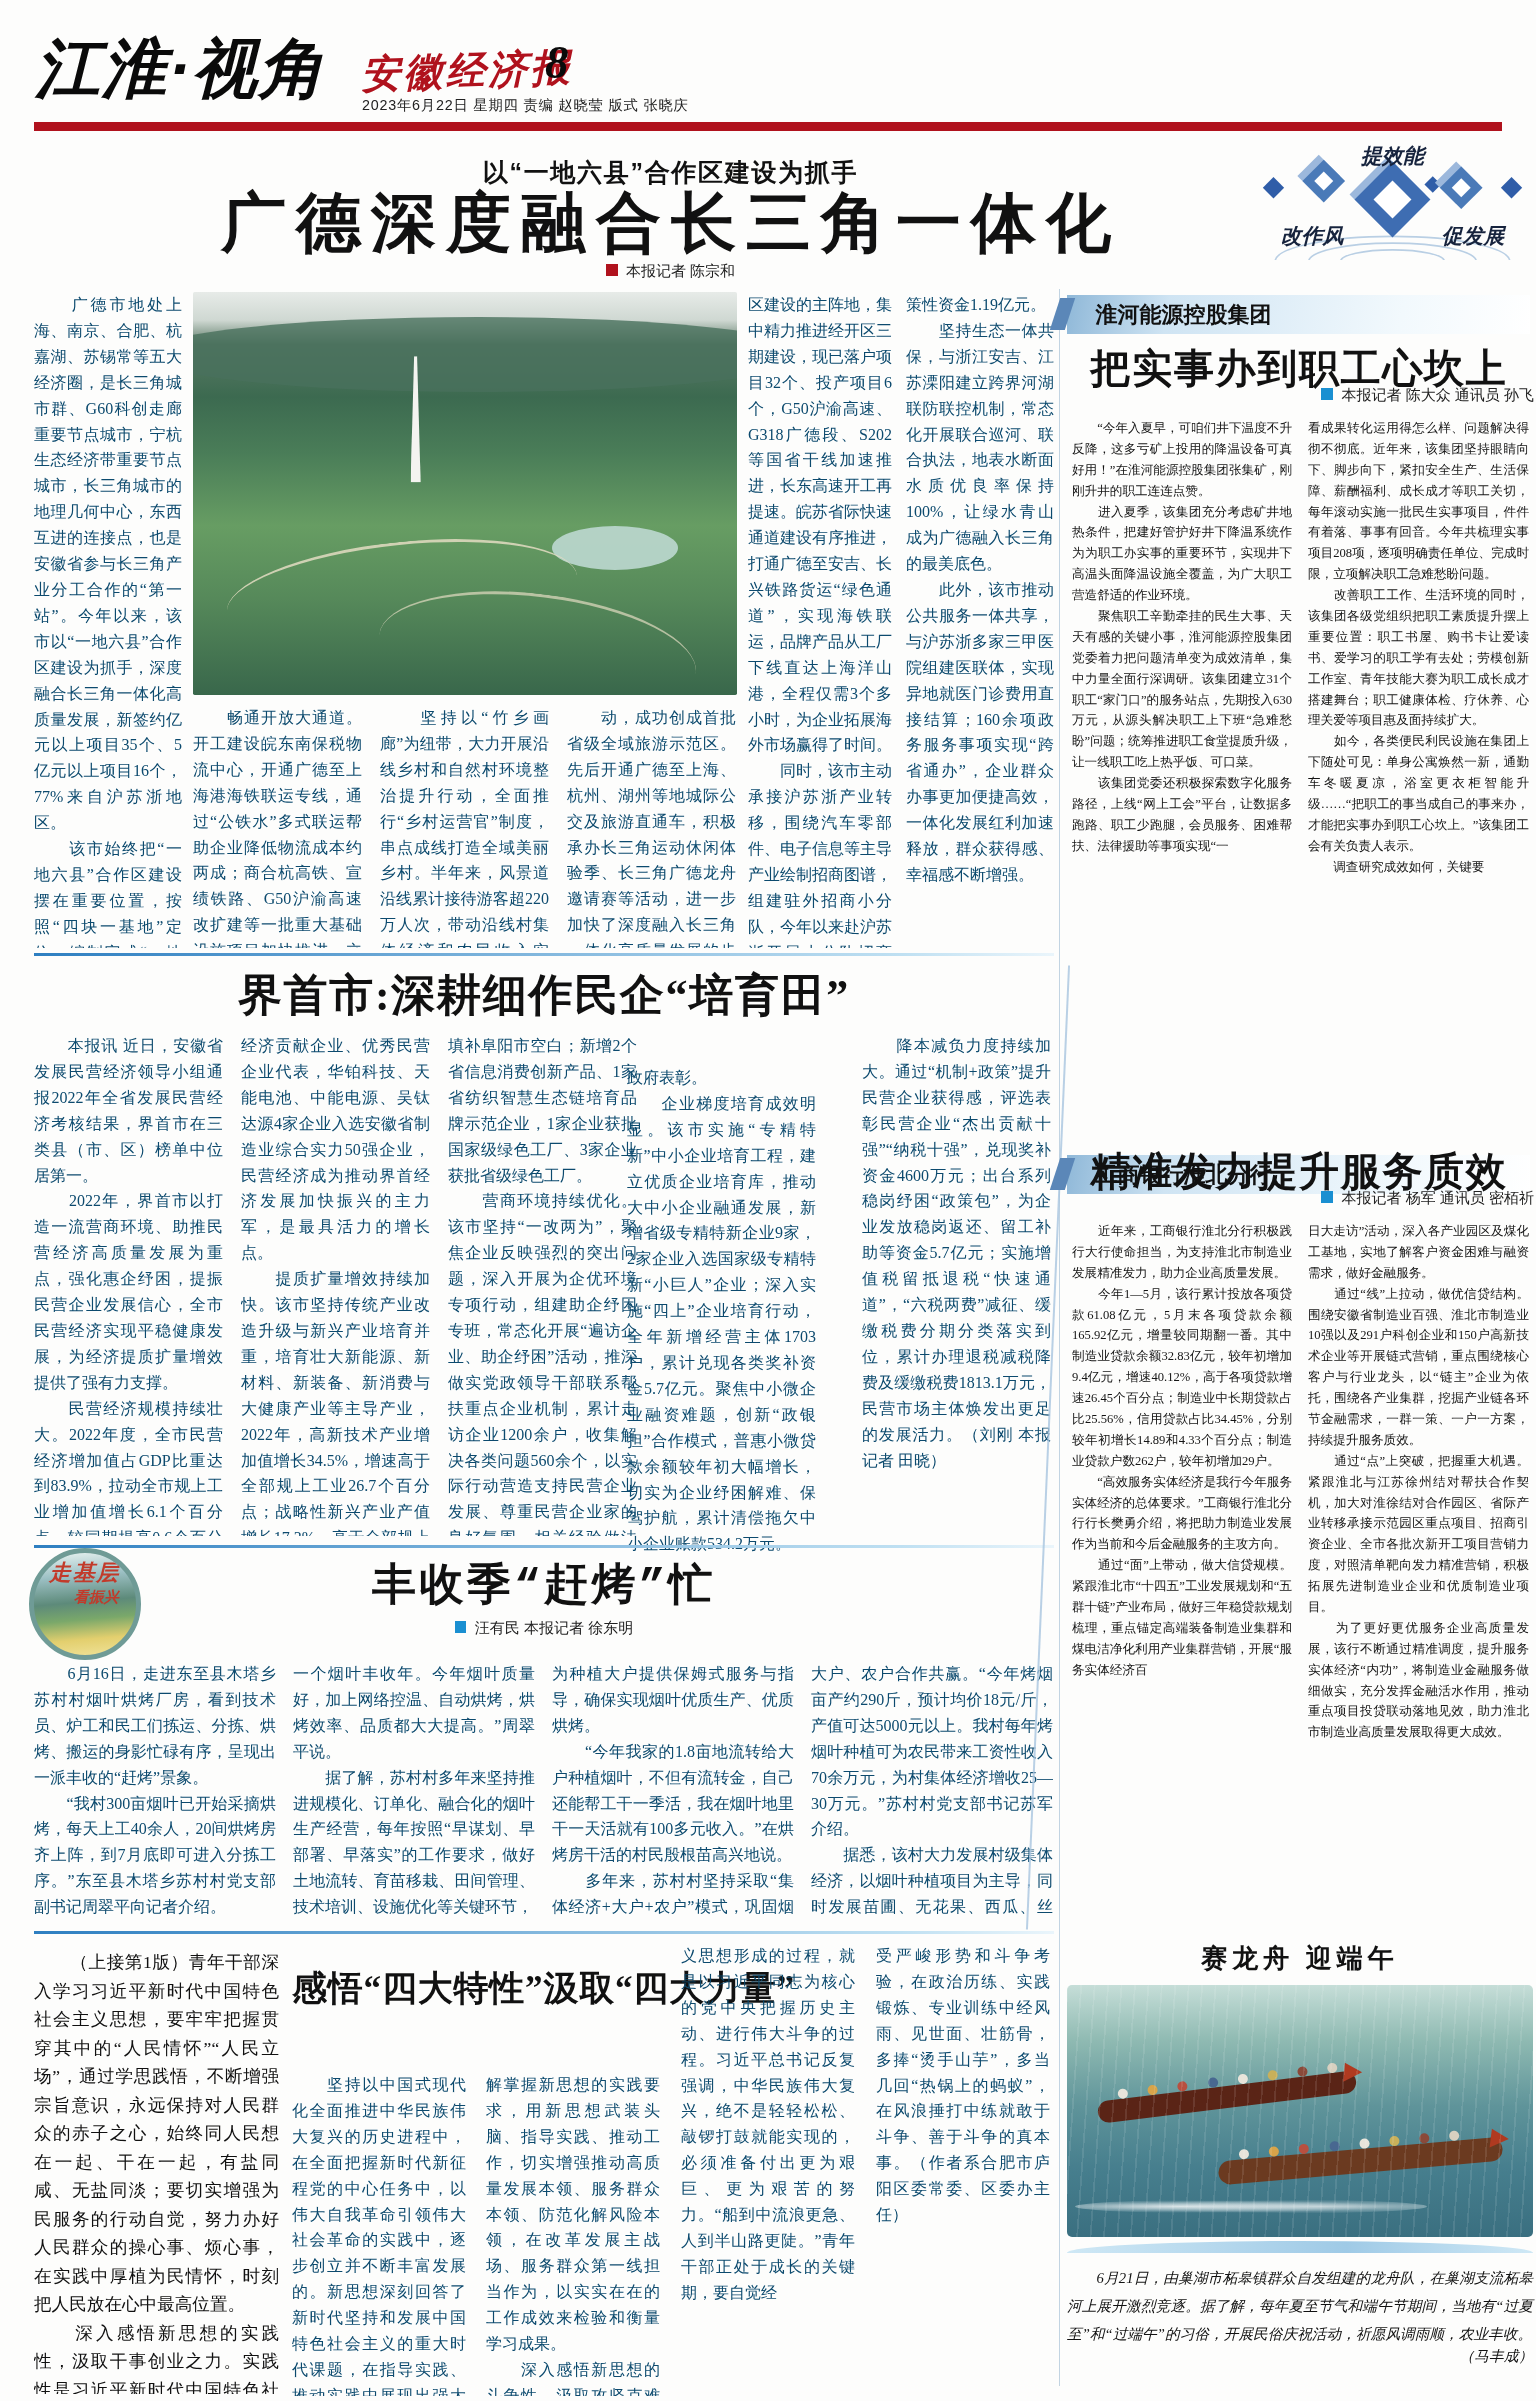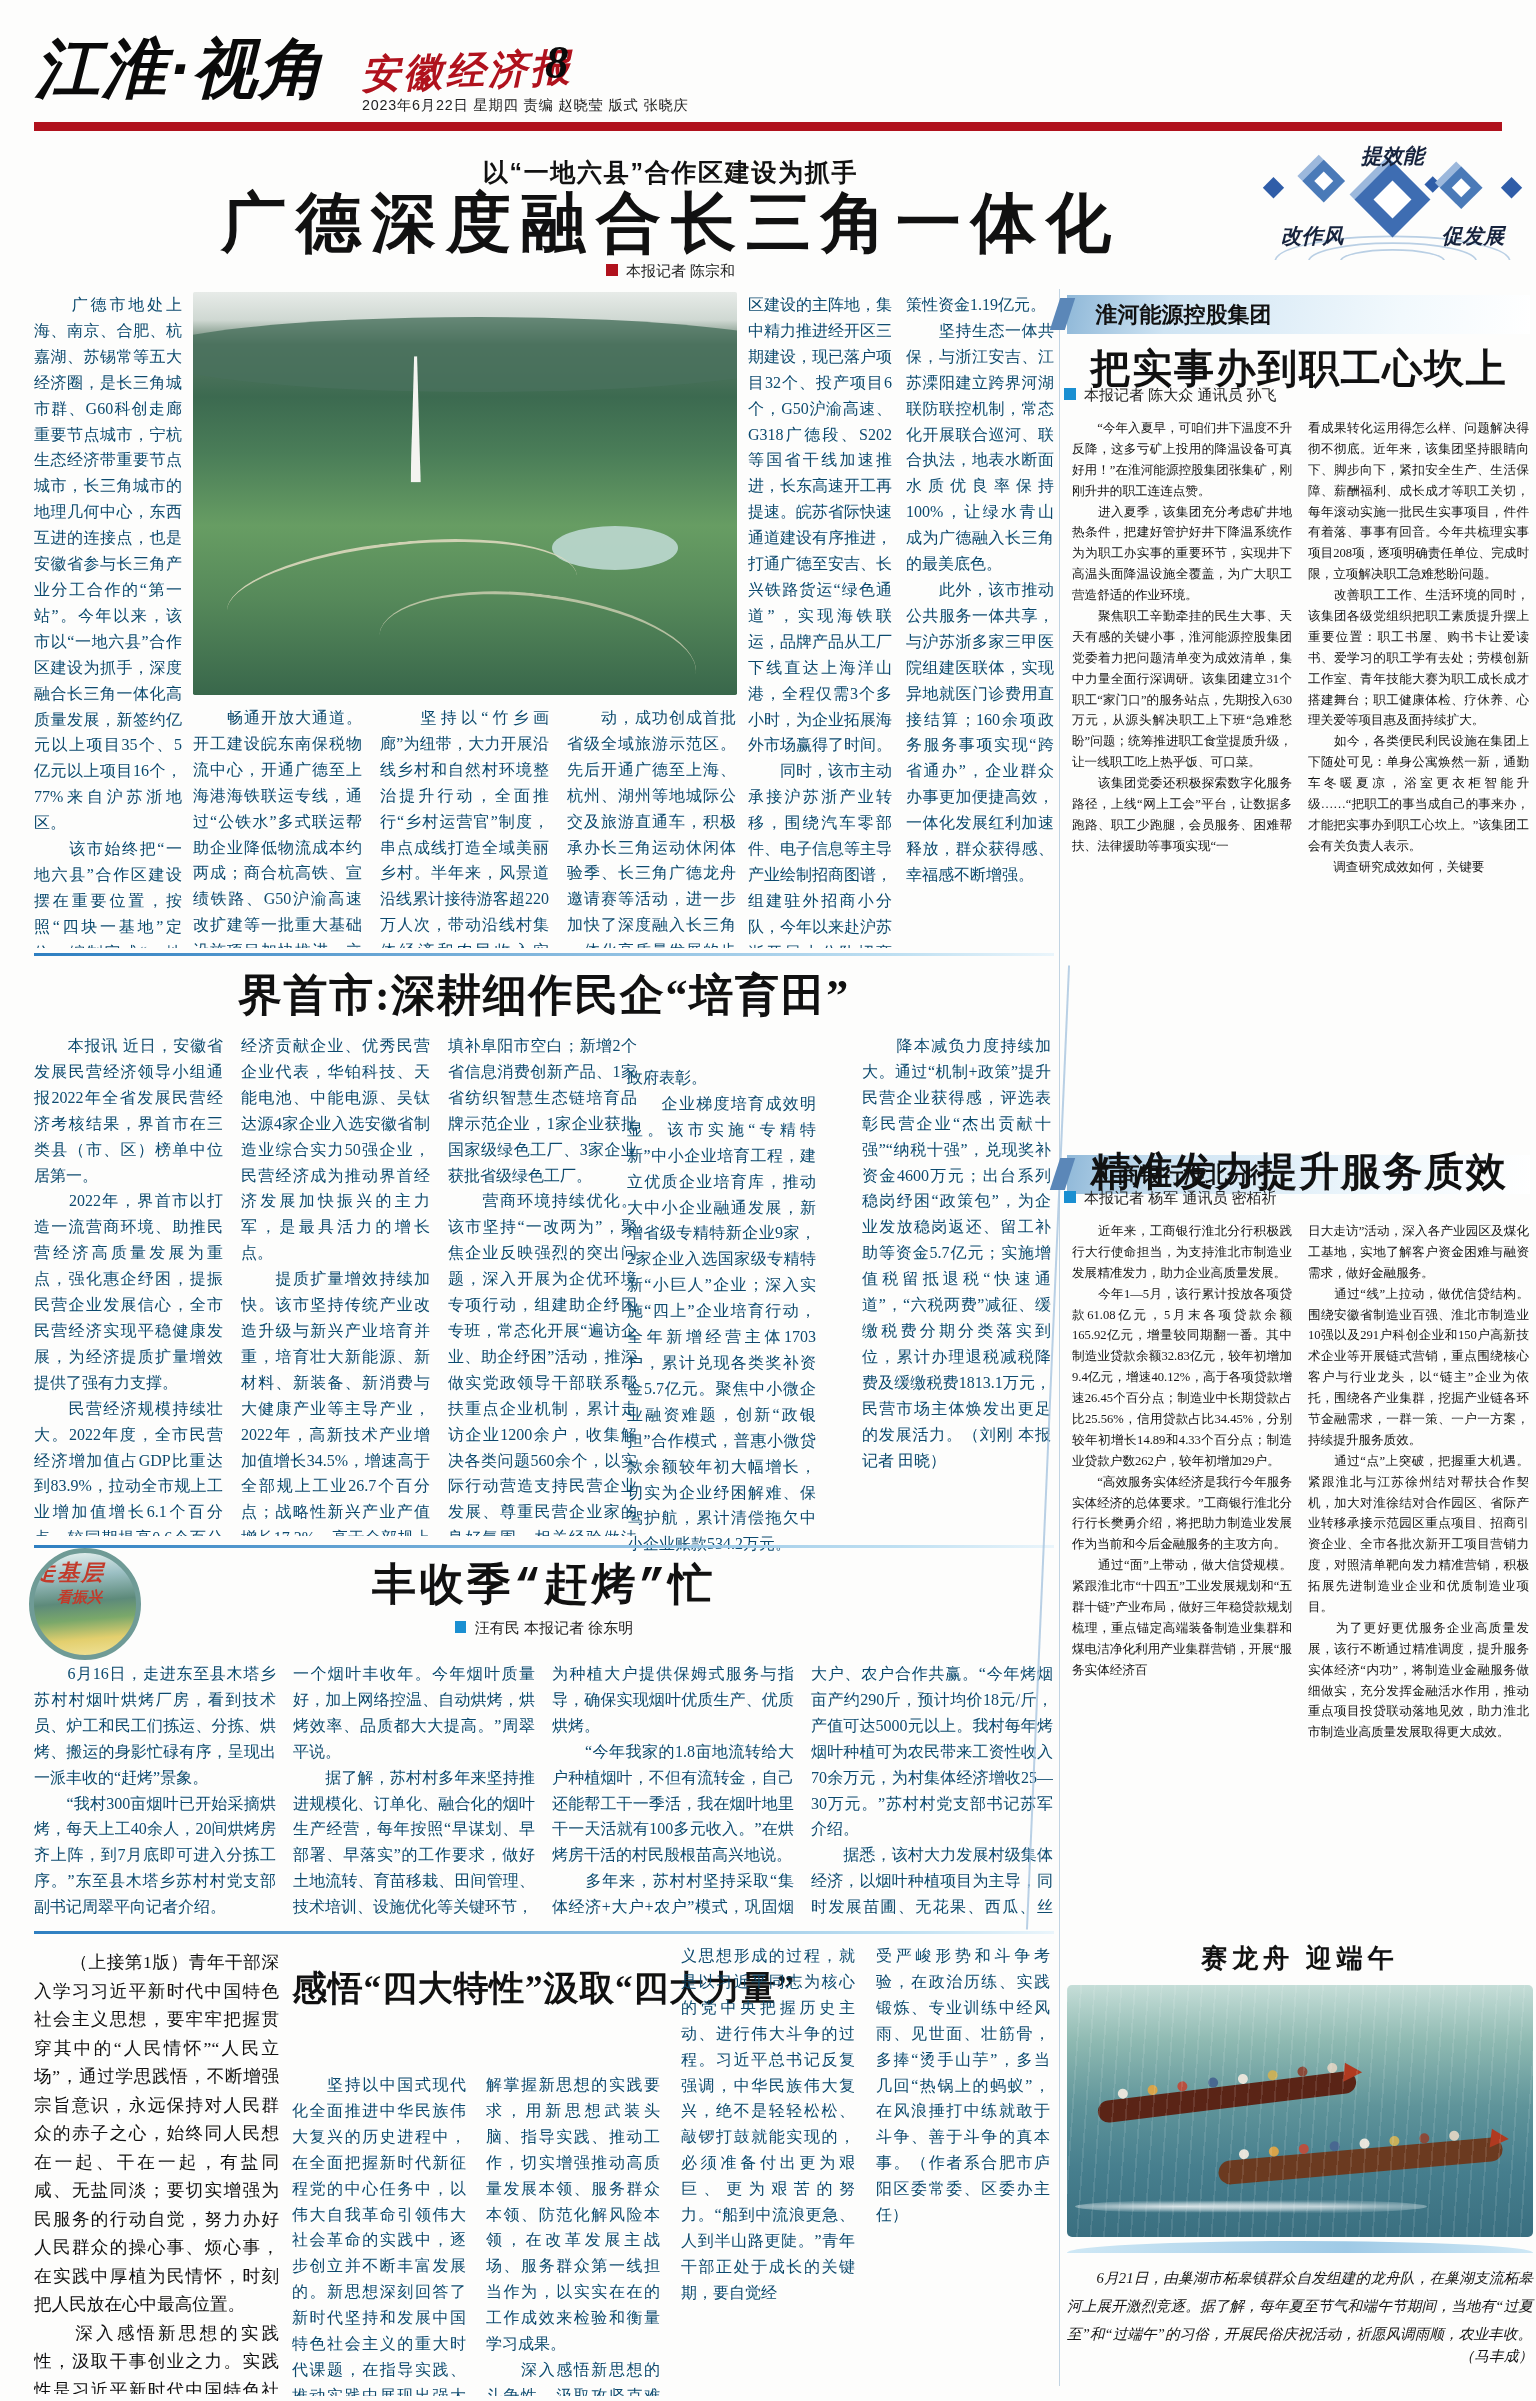--- a/index.html
+++ b/index.html
@@ -47,38 +47,38 @@
             border-top:3.4px solid #e3dcc2;opacity:.7;transform:rotate(7deg);}
   
   .bluerule{height:2.5px;background:linear-gradient(90deg,#2e7fc1,#bfe0f2 85%,#eaf5fb);}
   
   .jieshou-title{left:34px;top:966px;width:1020px;text-align:center;font-size:44px;font-weight:900;letter-spacing:1.7px;}
   .harvest-title{left:34px;top:1555px;width:1020px;text-align:center;font-size:44px;font-weight:900;letter-spacing:3.4px;font-family:Liberation Mono, monospace;}
   .harvestby{left:34px;top:1619px;width:1020px;text-align:center;}
   .ganwu-title{left:292px;top:1968px;width:503px;font-size:35px;font-weight:900;letter-spacing:0.8px;line-height:1.2;}
   
   .badge{left:28.5px;top:1548px;width:102px;height:102px;border-radius:50%;
-         border:5px solid #6f9b96;display:flex;flex-direction:column;
+         border:5px solid #6f9b96;display:flex;flex-direction:column;align-items:center;
          justify-content:flex-start;overflow:hidden;
          background:linear-gradient(175deg,#e9f3f1 0%,#9cc0c4 24%,#5d8a7a 48%,#7aa86a 64%,#e3cf6e 82%,#f0e39a 100%);}
   .badge .l1{font-size:22px;font-weight:900;color:#c23a2a;font-style:italic;margin-top:5px;letter-spacing:1.7px;}
   .badge .l2{font-size:15px;font-weight:bold;color:#c23a2a;font-style:italic;margin-left:23.5px;}
   
   .contin{left:34px;top:1948px;width:245px;height:446px;font-size:17.6px;line-height:1.62;
           text-align:justify;white-space:pre-line;overflow:hidden;}
   
   .vsep{left:1059px;top:289px;width:0.8px;height:2097px;background:#c2d4e2;}
   .diag{left:1047px;top:965px;width:1.7px;height:965px;background:#a8c4de;transform:rotate(2.5deg);opacity:.8;}
   .banner{width:463px;height:39px;background:linear-gradient(100deg,#8fb8d8 0%,#cfe4f3 22%,#f2f9fd 72%,#ffffff 100%);
           display:flex;align-items:center;font-size:22px;font-weight:900;
           font-family:"Liberation Sans",sans-serif;padding-left:28.5px;box-sizing:border-box;}
   .banner::before{content:"";position:absolute;left:-11.7px;top:3.4px;width:15px;height:32px;
           background:#5b87b8;transform:skewX(-18deg);}
   .rc-title{width:470px;text-align:center;font-size:40px;font-weight:900;letter-spacing:1.7px;}
-  .rc-by{width:470px;text-align:left;}
+  .rc-by{width:470px;text-align:right;}
   
   .db-title{left:1067px;top:1941px;width:466px;text-align:center;font-size:26px;font-weight:900;letter-spacing:5px;}
   .dbphoto{left:1067px;top:1985px;width:466px;height:252px;overflow:hidden;border-radius:5px;
      background:linear-gradient(180deg,#c6ded8 0%,#8fbab2 22%,#5f949a 48%,#477f8e 72%,#3a6f80 100%);}
   .dbphoto::after{content:"";position:absolute;inset:0;
      background:repeating-linear-gradient(94deg,rgba(255,255,255,.10) 0 1.7px,transparent 1.7px 13.4px);}
   .boat{position:absolute;background:#5a2416;border-radius:13.4px;}
   .boat1{left:30px;top:101px;width:260px;height:22px;transform:rotate(-7deg);}
   .boat2{left:151px;top:164px;width:285px;height:23.5px;transform:rotate(-5deg);background:#6b3a20;}
   .crew{position:absolute;left:22px;top:-10px;width:10px;height:10px;border-radius:50%;background:#e8e4da;

